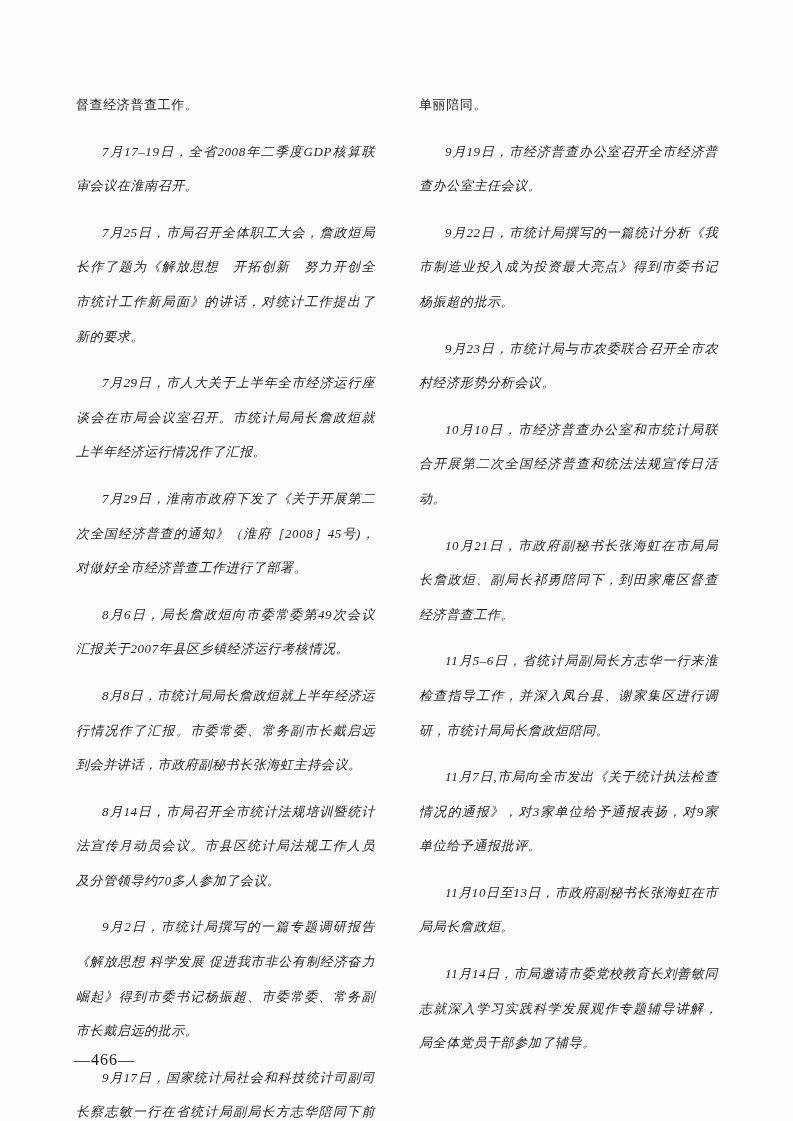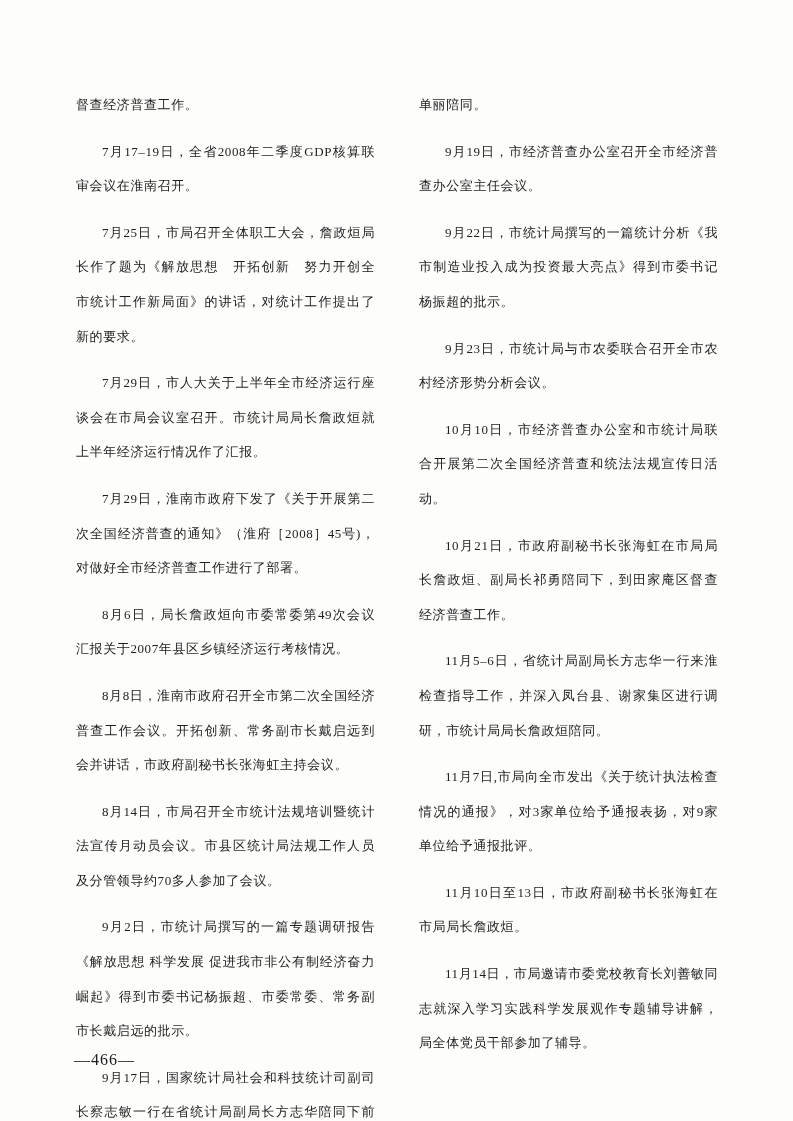--- a/index.html
+++ b/index.html
@@ -36,20 +36,21 @@
     margin:12px;
     font-size:13px;
     line-height:34.6px;
     text-align:justify;
     text-justify:inter-ideograph;
     letter-spacing:0.6px;
     word-break:break-all;
   }
   .para.indent{
     text-indent:2em;
+    font-style:italic;
   }
   .page-number{
     position:absolute;
     left:74px;
     top:1045px;
     font-size:16px;
     letter-spacing:1px;
     line-height:30px;
   }
 </style>
@@ -58,21 +59,21 @@
 
 <div class="page">
   <div class="columns">
     <div class="column">
         <p class="para">督查经济普查工作。</p>
         <p class="para indent">7月17–19日，全省2008年二季度GDP核算联审会议在淮南召开。</p>
         <p class="para indent">7月25日，市局召开全体职工大会，詹政烜局长作了题为《解放思想　开拓创新　努力开创全市统计工作新局面》的讲话，对统计工作提出了新的要求。</p>
         <p class="para indent">7月29日，市人大关于上半年全市经济运行座谈会在市局会议室召开。市统计局局长詹政烜就上半年经济运行情况作了汇报。</p>
         <p class="para indent">7月29日，淮南市政府下发了《关于开展第二次全国经济普查的通知》（淮府［2008］45号)，对做好全市经济普查工作进行了部署。</p>
         <p class="para indent">8月6日，局长詹政烜向市委常委第49次会议汇报关于2007年县区乡镇经济运行考核情况。</p>
-        <p class="para indent">8月8日，淮南市政府召开全市第二次全国经济普查工作会议。开拓创新、常务副市长戴启远到会并讲话，市政府副秘书长张海虹主持会议。</p>
+        <p class="para indent">8月8日，市统计局局长詹政烜就上半年经济运行情况作了汇报。市委常委、常务副市长戴启远到会并讲话，市政府副秘书长张海虹主持会议。</p>
         <p class="para indent">8月14日，市局召开全市统计法规培训暨统计法宣传月动员会议。市县区统计局法规工作人员及分管领导约70多人参加了会议。</p>
         <p class="para indent">9月2日，市统计局撰写的一篇专题调研报告《解放思想 科学发展 促进我市非公有制经济奋力崛起》得到市委书记杨振超、市委常委、常务副市长戴启远的批示。</p>
         <p class="para indent">9月17日，国家统计局社会和科技统计司副司长察志敏一行在省统计局副局长方志华陪同下前往凤台县检查指导工作。市局局长詹政烜、副局长</p>
       </div>
     <div class="column">
         <p class="para">单丽陪同。</p>
         <p class="para indent">9月19日，市经济普查办公室召开全市经济普查办公室主任会议。</p>
         <p class="para indent">9月22日，市统计局撰写的一篇统计分析《我市制造业投入成为投资最大亮点》得到市委书记杨振超的批示。</p>
         <p class="para indent">9月23日，市统计局与市农委联合召开全市农村经济形势分析会议。</p>
         <p class="para indent">10月10日，市经济普查办公室和市统计局联合开展第二次全国经济普查和统法法规宣传日活动。</p>

